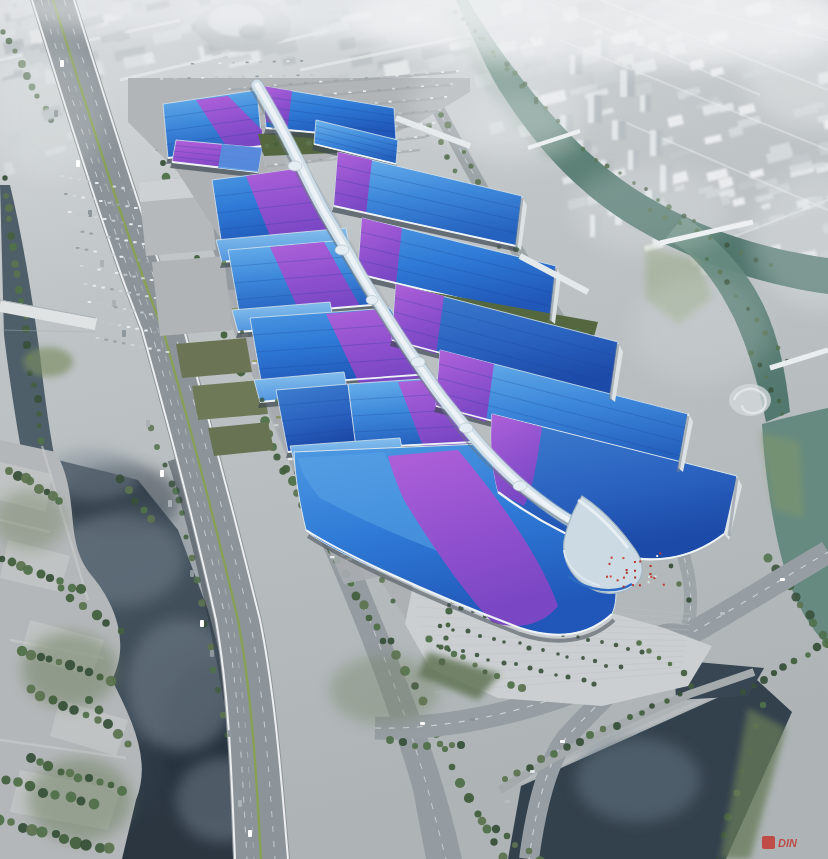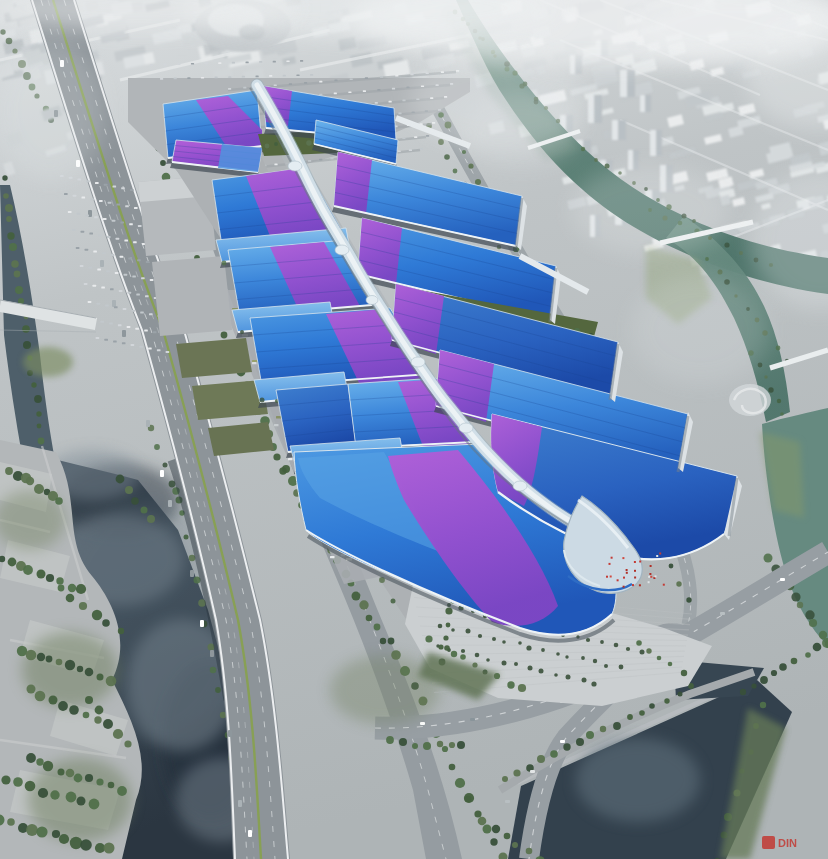--- a/index.html
+++ b/index.html
@@ -1,14 +1,14 @@
 <!DOCTYPE html>
 <html><head><meta charset="utf-8"><style>
 html,body{margin:0;padding:0;background:#c6cbcd;font-family:"Liberation Sans",sans-serif;}
-#stage{position:relative;width:828px;height:859px;overflow:hidden;}
+#stage{position:relative;width:828px;height:859px;overflow:hidden;font-style:italic;}
 </style></head><body>
 <div id="stage">
 <svg width="828" height="859" viewBox="0 0 828 859">
 <defs>
 <linearGradient id="bg" x1="0" y1="0" x2="0.22" y2="1">
  <stop offset="0" stop-color="#dadee0"></stop>
           <stop offset="0.35" stop-color="#bfc4c6"></stop>
           <stop offset="1" stop-color="#aeb4b6"></stop>
 </linearGradient>
 <linearGradient id="roofA" x1="0" y1="0" x2="0.3" y2="1">

